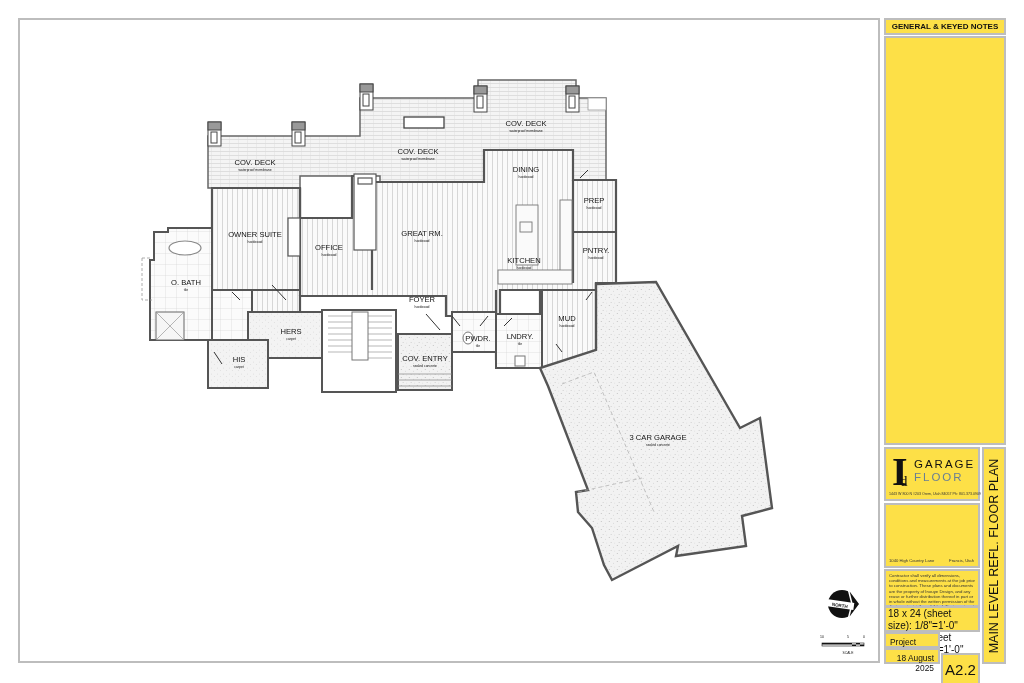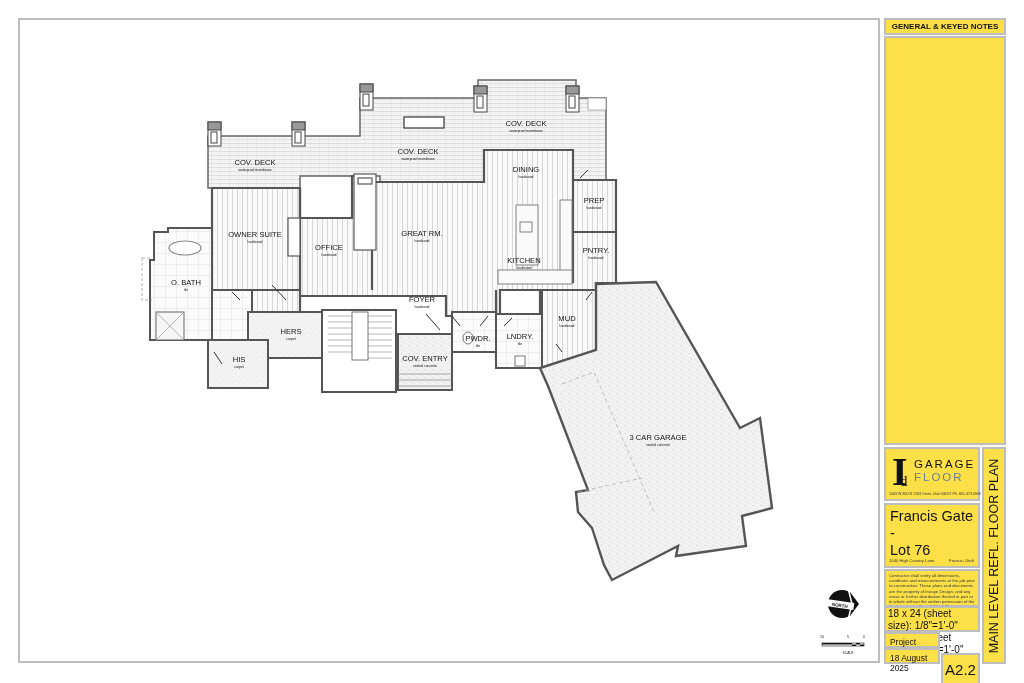--- a/index.html
+++ b/index.html
@@ -7,21 +7,21 @@
   .frame{position:absolute;left:18px;top:18px;width:862px;height:645px;border:2px solid #bdbdbd;box-sizing:border-box;}
   .plan{position:absolute;left:0;top:0;width:1024px;height:683px;}
   .tb{position:absolute;box-sizing:border-box;border:2px solid #bdbdbd;background:#fde047;}
   .notes-head{left:884px;top:18px;width:122px;height:17px;font-size:8px;font-weight:bold;display:flex;align-items:center;justify-content:center;}
   .notes-body{left:884px;top:36px;width:122px;height:409px;}
   .logo-box{left:884px;top:447px;width:96px;height:54px;}
   .proj-box{left:884px;top:503px;width:96px;height:65px;}
   .legal-box{left:884px;top:569px;width:96px;height:38px;font-size:4.3px;line-height:5.2px;padding:2px 3px;color:#333;}
   .scale-box{left:884px;top:606px;width:96px;height:26px;font-size:10px;line-height:12px;padding:0 2px;}
   .projno-box{left:884px;top:632px;width:56px;height:16px;font-size:8.4px;padding:3px 4px;}
-  .date-box{left:884px;top:648px;width:56px;height:16px;font-size:8.4px;padding:3px 4px;}
+  .date-box{left:884px;top:648px;width:56px;height:16px;font-size:8.4px;padding:3px 4px;text-align:right;}
   .sheet-box{left:941px;top:632px;width:39px;height:32px;font-size:15px;display:flex;align-items:center;justify-content:center;margin-top:21px;}
   .title-col{left:982px;top:447px;width:24px;height:217px;}
   .title-vert{position:absolute;left:50%;top:50%;transform:translate(-50%,-50%) rotate(-90deg);white-space:nowrap;font-size:12.5px;}
   .logo-I{position:absolute;left:6px;top:3px;font-family:"Liberation Serif",serif;font-size:40px;font-weight:bold;line-height:40px;}
   .logo-d{position:absolute;left:14px;top:25px;font-family:"Liberation Serif",serif;font-size:15px;line-height:15px;}
   .logo-w1{position:absolute;left:28px;top:9px;font-size:11.5px;letter-spacing:2px;}
   .logo-w2{position:absolute;left:28px;top:22px;font-size:11.5px;letter-spacing:2px;color:#6a7f94;}
   .logo-addr{position:absolute;left:3px;top:43px;font-size:3.6px;white-space:nowrap;color:#333;}
   .proj-name{position:absolute;left:4px;top:3px;font-size:14.5px;line-height:17px;}
   .proj-addr{position:absolute;left:3px;bottom:3px;font-size:4.2px;color:#333;}
@@ -244,24 +244,20 @@
 
 <div class="tb logo-box">
   <span class="logo-I">I</span>
   <span class="logo-d">d</span>
   <span class="logo-w1">GARAGE</span>
   <span class="logo-w2">FLOOR</span>
   <span class="logo-addr">1443 W 800 N #203 Orem, Utah 84057   Ph: 801.373.0909</span>
 </div>
 
 <div class="tb proj-box">
-  <div class="proj-name">
-    <div>Francis Gate -</div>
-    <div>Lot 76</div>
-  </div>
   <span class="proj-addr">1040 High Country Lane</span>
   <span class="proj-city">Francis, Utah</span>
 </div>
 
 <div class="tb legal-box">Contractor shall verify all dimensions, conditions and measurements at the job prior to construction. These plans and documents are the property of Inouye Design, and any reuse or further distribution thereof in part or in whole without the written permission of the designer is strictly prohibited. Designer is not an architect or engineer. © Copyright 2025 Inouye Design</div>
 
 <div class="tb scale-box">
   <div>18 x 24 (sheet size): 1/8"=1'-0"</div>
   <div>24 x 36 (sheet size): 3/16"=1'-0"</div>
 </div>

